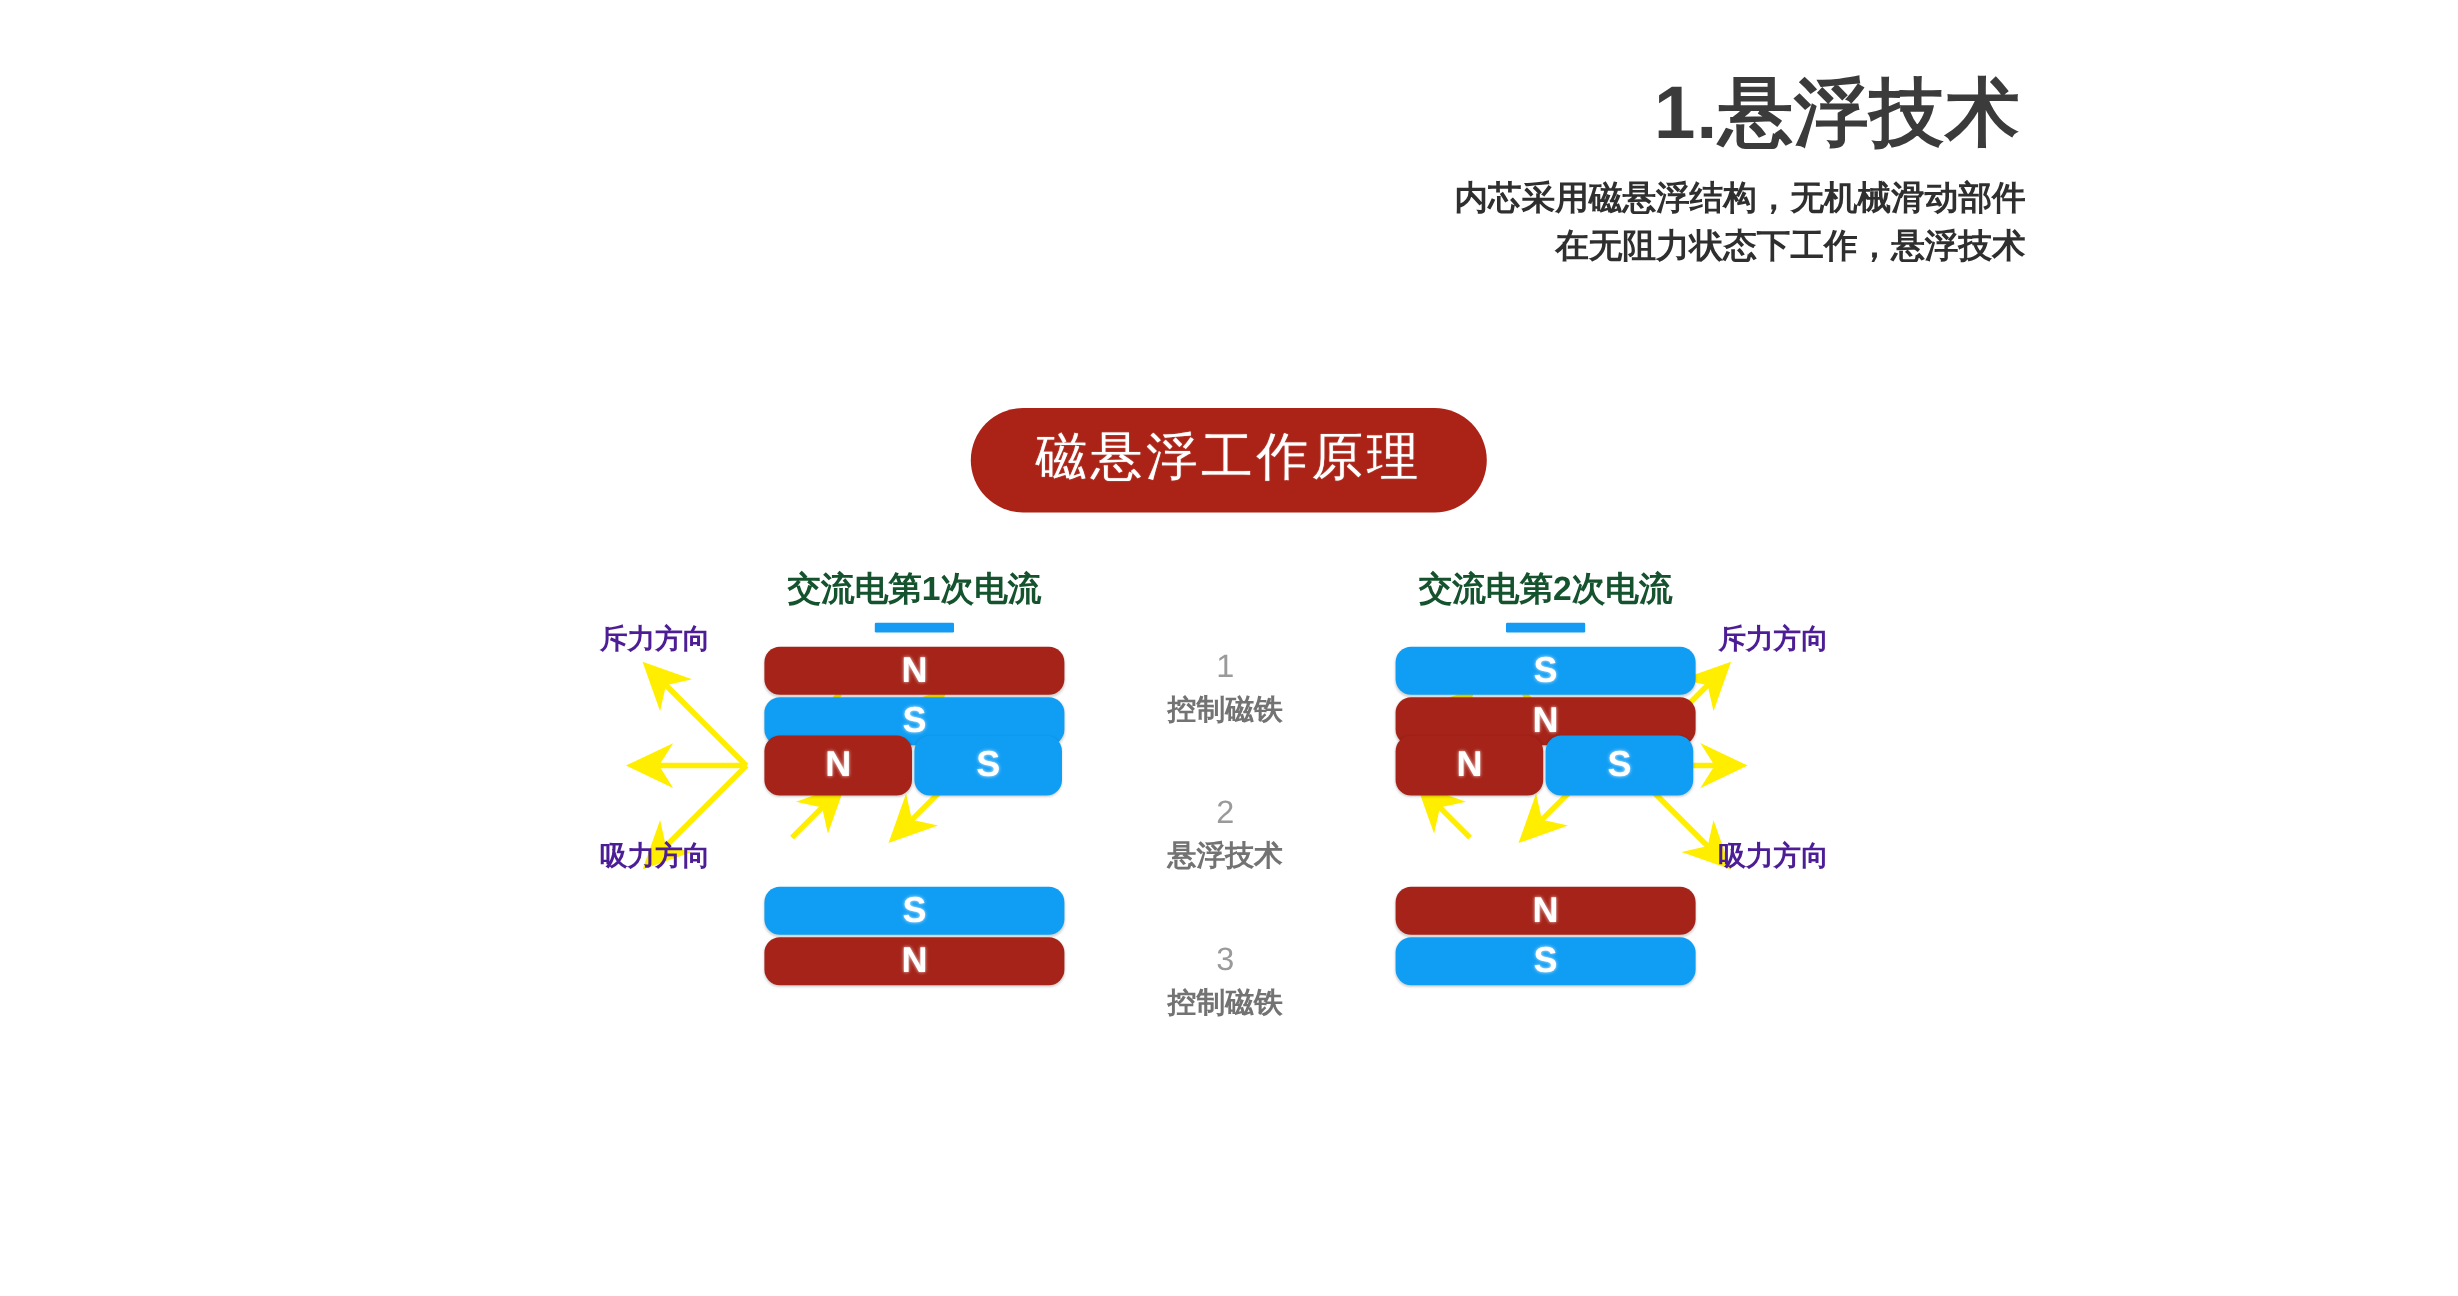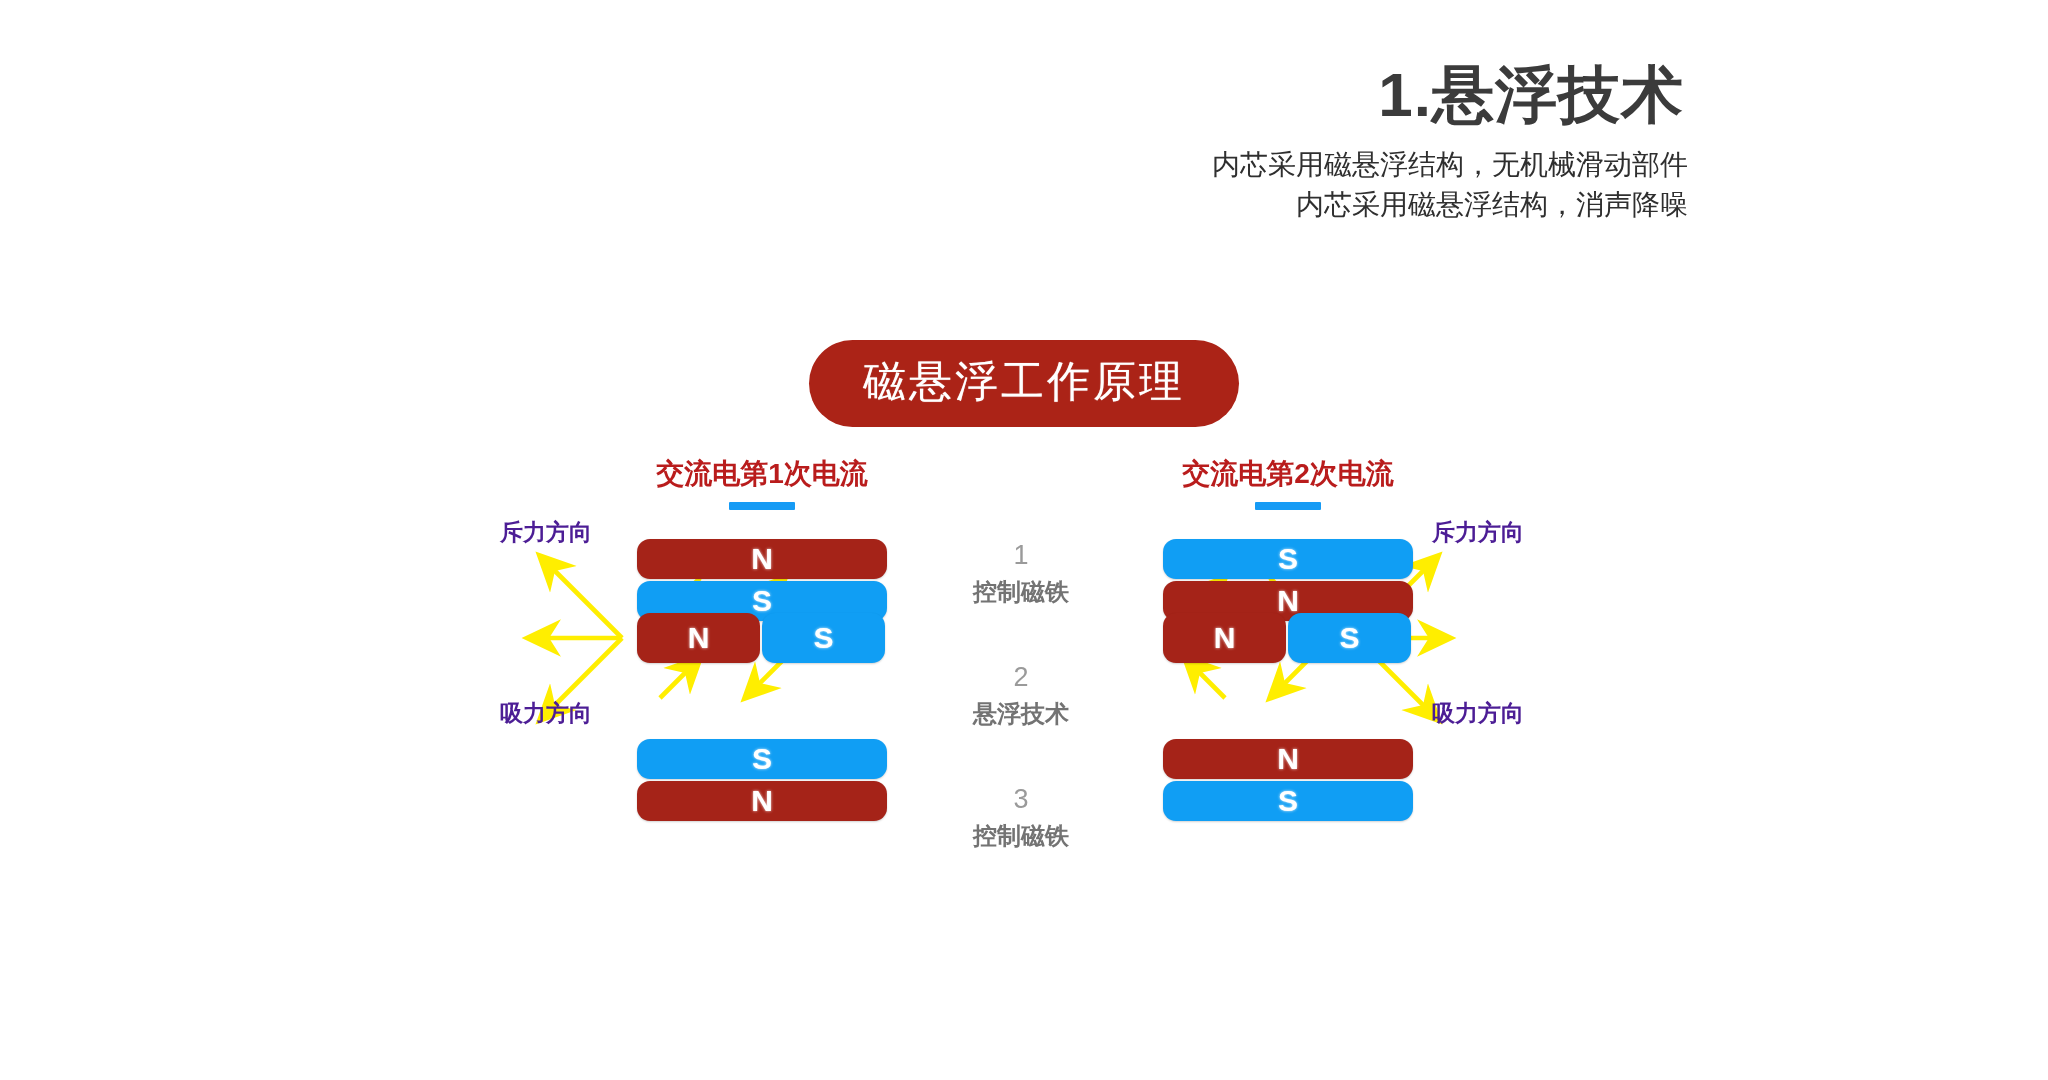--- a/index.html
+++ b/index.html
@@ -31,21 +31,21 @@
     color: #3b3b3b;
     line-height: 1.18;
     margin: 0;
     padding-right: 4px;
   }
   .header-sub {
     margin-top: 14px;
     font-size: 28px;
     line-height: 1.42;
     color: #2f2f2f;
-    font-weight: 400;
+    font-weight: 700;
   }
   .header-sub div { white-space: nowrap; }
 
   
   .banner-wrap {
     position: absolute;
     top: 340px;
     left: 0;
     width: 2048px;
     display: flex;
@@ -73,22 +73,23 @@
   }
 
   .col-header {
     position: absolute;
     text-align: center;
     width: 380px;
   }
   .col-header .ch-text {
     font-size: 28px;
     font-weight: 700;
-    color: #b91c1c;
+    color: #14532d;
     white-space: nowrap;
+    margin-top: 17px;
   }
   .col-header .ch-rule {
     margin: 9px auto 0 auto;
     width: 66px;
     height: 8px;
     border-radius: 1px;
     background: #169bf5;
   }
   #col-header-left  { left: 572px;  top: 0px; }
   #col-header-right { left: 1098px; top: 0px; }
@@ -154,21 +155,21 @@
     pointer-events: none;
   }
 </style>
 </head>
 <body>
 
 <div class="header">
   <div class="header-title">1.悬浮技术</div>
   <div class="header-sub">
     <div>内芯采用磁悬浮结构，无机械滑动部件</div>
-    <div>内芯采用磁悬浮结构，消声降噪</div>
+    <div>在无阻力状态下工作，悬浮技术</div>
   </div>
 </div>
 
 <div class="banner-wrap">
   <div class="banner">磁悬浮工作原理</div>
 </div>
 
 <div class="diagram">
 
   <svg class="arrows" viewBox="0 0 2048 560">

